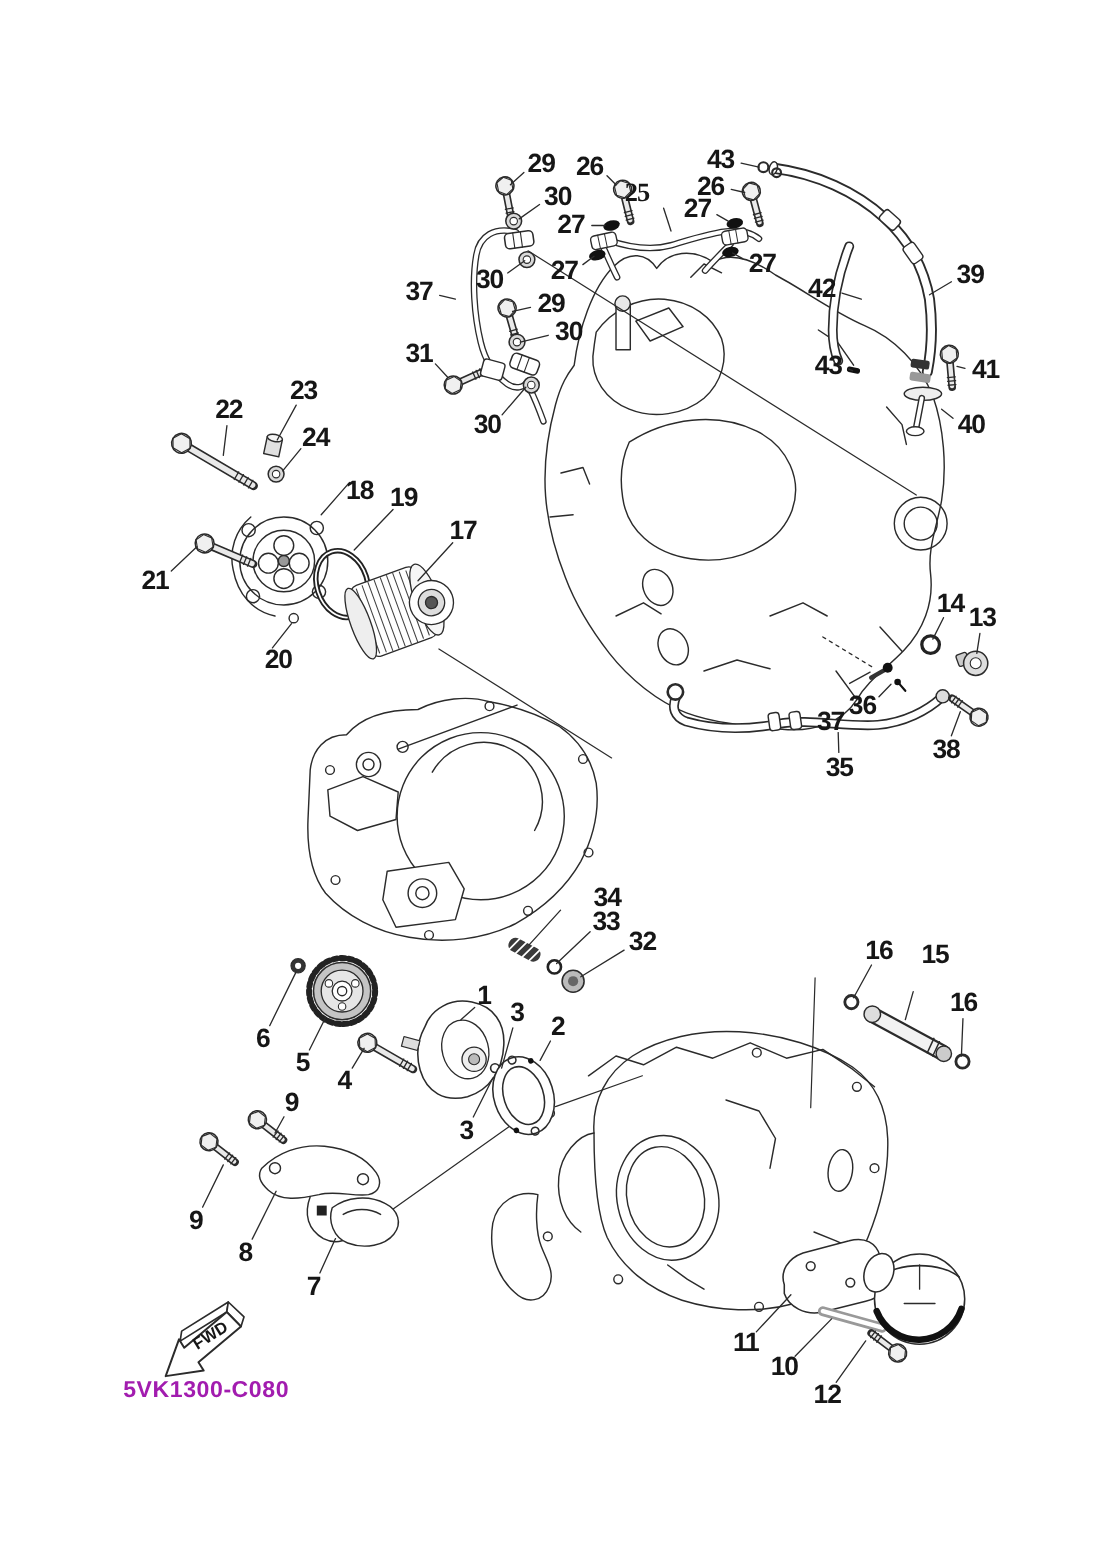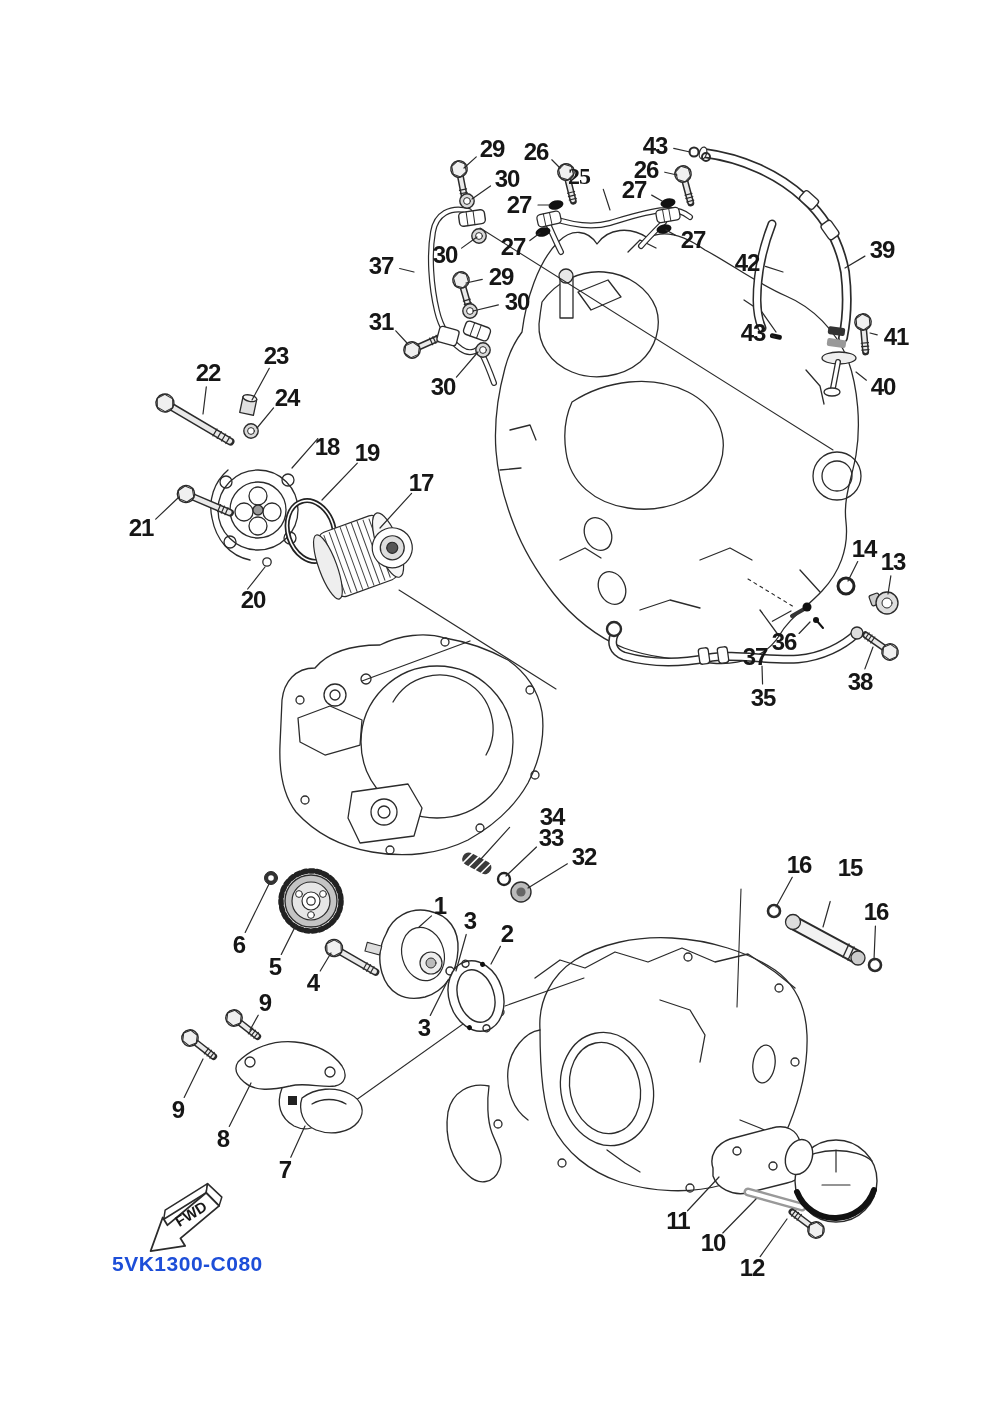--- a/index.html
+++ b/index.html
@@ -4,21 +4,21 @@
 <style>
   html,body{margin:0;padding:0;width:1000px;height:1408px;background:#ffffff;overflow:hidden;
             font-family:"Liberation Sans", sans-serif;}
   #stage{position:relative;width:1000px;height:1408px;background:#fff;}
   #artwork{position:absolute;left:0;top:0;}
   #callout-layer{position:absolute;left:0;top:0;width:1000px;height:1336px;pointer-events:none;}
   .callout{position:absolute;transform:translate(-50%,-50%);
            font-weight:700;font-size:24px;letter-spacing:-1px;color:#161616;
            font-family:"Liberation Sans", sans-serif;white-space:nowrap;}
   #diagram-code{position:absolute;left:112px;top:1252px;font-weight:700;font-size:21px;
-                letter-spacing:0.5px;color:#1d4ed8;}
+                letter-spacing:0.5px;color:#a21caf;}
   svg text.fwd{font-family:"Liberation Sans", sans-serif;font-weight:700;font-size:15px;fill:#161616;}
 </style>
 </head>
 <body>
 
 <div id="stage">
 
 <svg id="artwork" width="1000" height="1408" viewBox="0 0 1000 1408" stroke-linecap="round" stroke-linejoin="round">
   <defs>
     <g id="sym-bolt">

